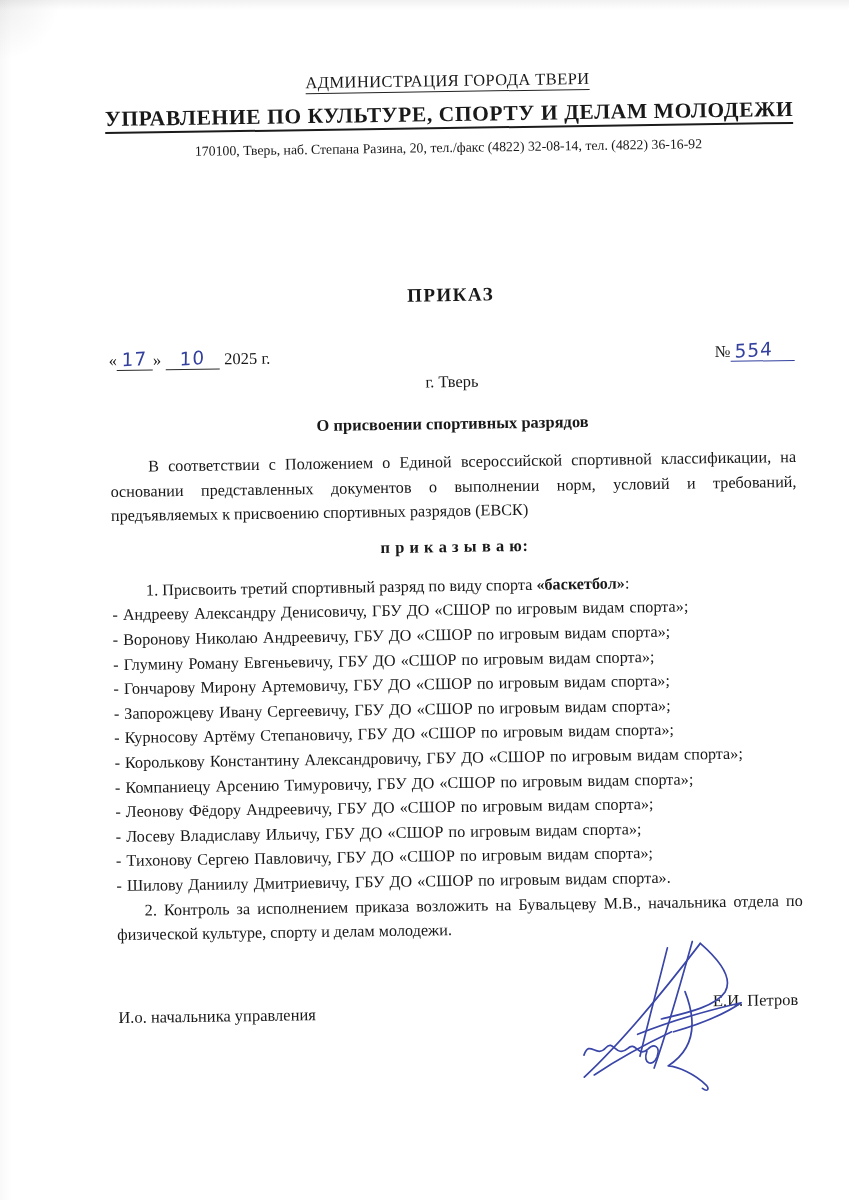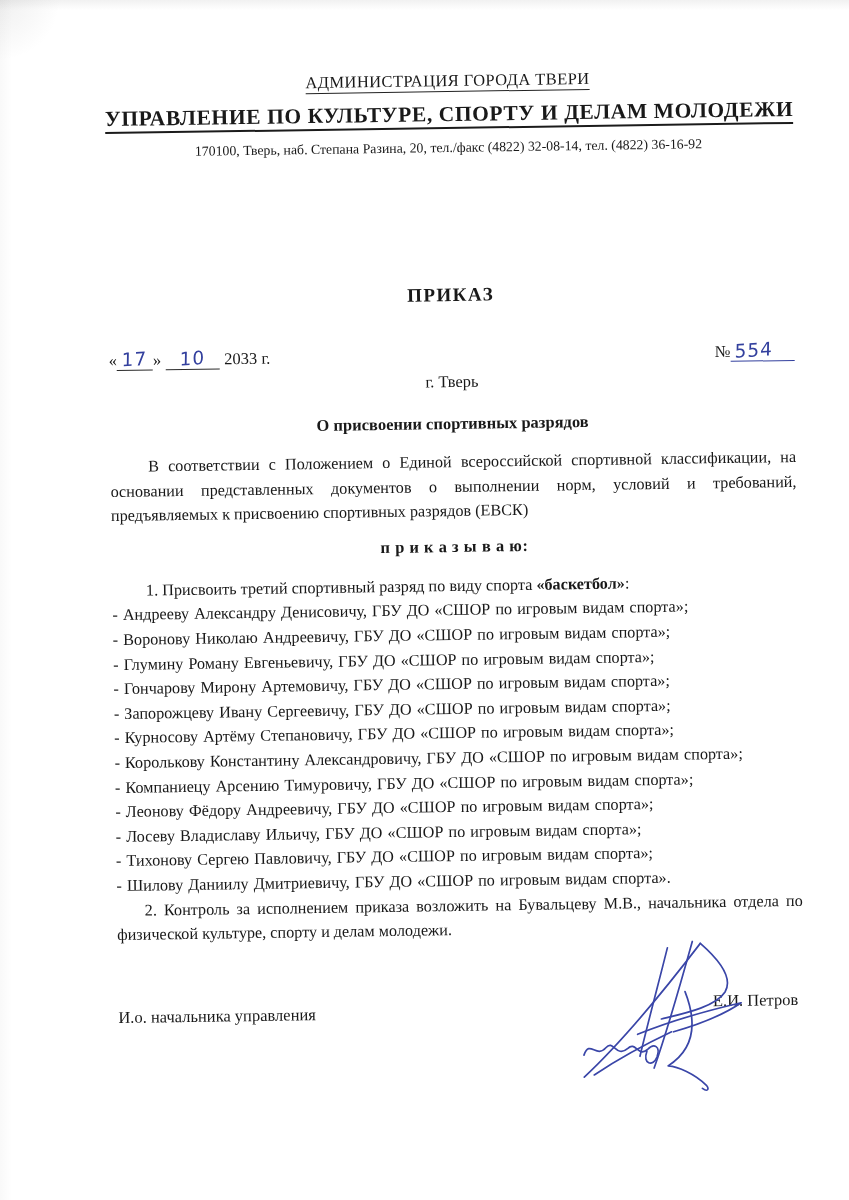--- a/index.html
+++ b/index.html
@@ -115,21 +115,21 @@
       <span>УПРАВЛЕНИЕ ПО КУЛЬТУРЕ, СПОРТУ И ДЕЛАМ МОЛОДЕЖИ</span>
     </div>
 
     <div class="contacts">170100, Тверь, наб. Степана Разина, 20, тел./факс (4822) 32-08-14, тел. (4822) 36-16-92</div>
 
     <div class="order-title">ПРИКАЗ</div>
 
     <div class="date-number-row">
       <div class="date">
         <span>«</span><span class="blank day"><span class="hw">17</span></span><span>»</span>
-        <span class="blank month"><span class="hw">10</span></span><span>2033 г.</span>
+        <span class="blank month"><span class="hw">10</span></span><span>2025 г.</span>
       </div>
       <div class="number">
         <span>№</span><span class="blank num"><span class="hw">554</span></span>
       </div>
     </div>
 
     <div class="city">г. Тверь</div>
 
     <div class="subject">О присвоении спортивных разрядов</div>
 

